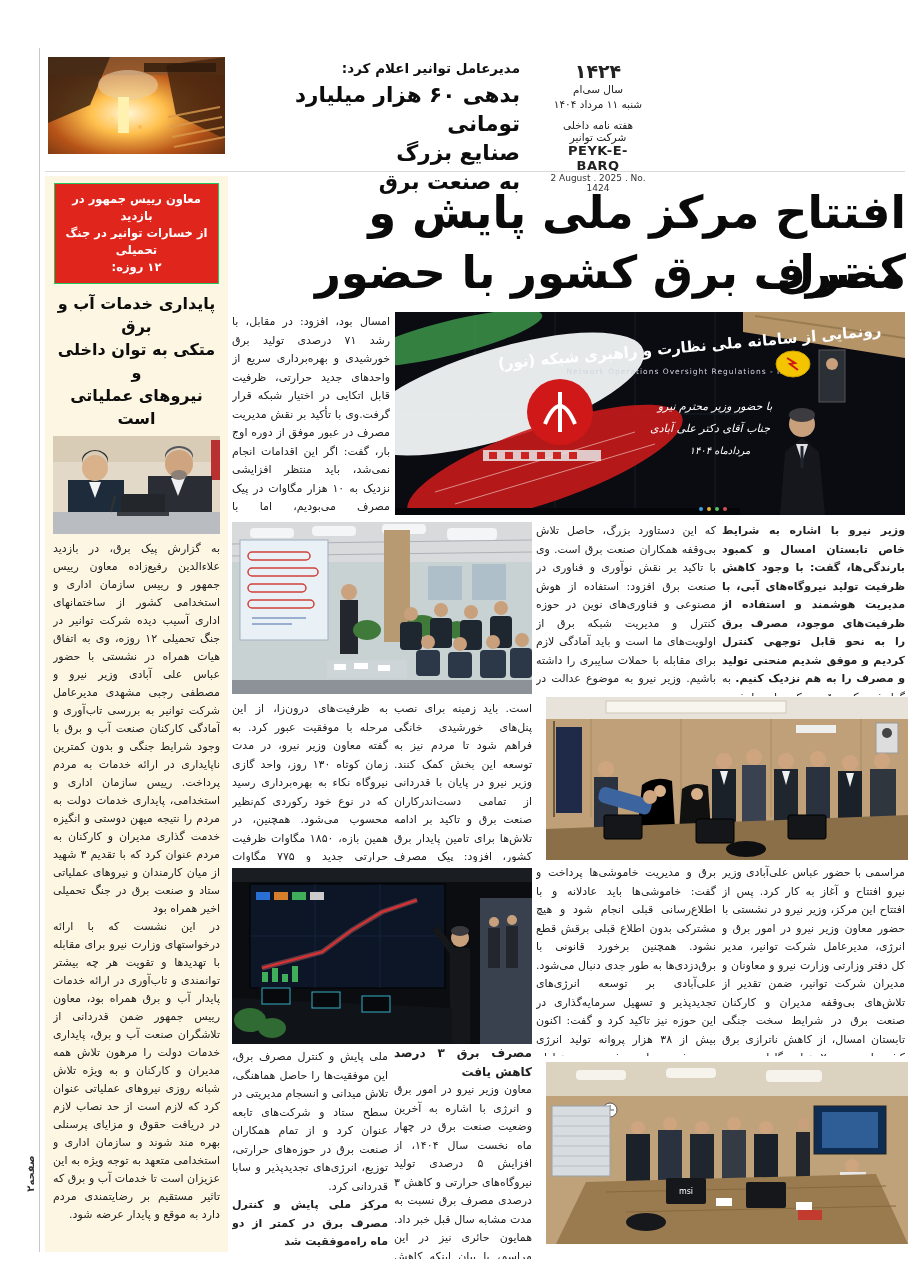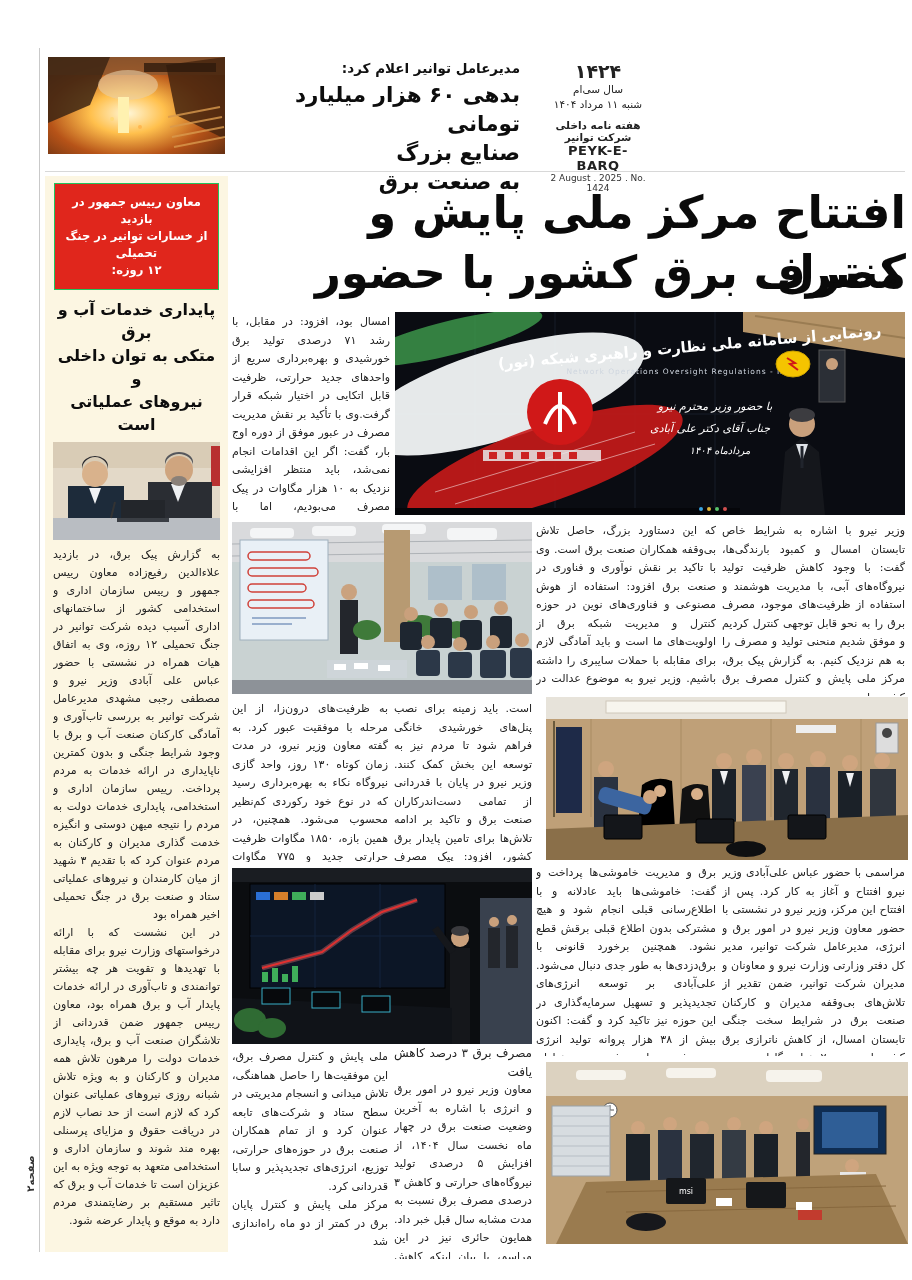--- a/index.html
+++ b/index.html
@@ -4,37 +4,37 @@
 <style>
   :root{
     --accent-red:#e0261c; --masthead-yellow:#f2c118; --masthead-red:#e32119; --sidebar-bg:#fcf6e2;
   }
   *{box-sizing:border-box;margin:0;padding:0}
   html,body{background:#fff}
   body{font-family:"DejaVu Sans",sans-serif;color:#1c1c1c}
   #page{position:relative;width:912px;height:1280px;background:#fff;overflow:hidden;margin:0 auto}
   .prewrap{white-space:pre-line}
   .col{position:absolute;font-size:11px;line-height:18.5px;text-align:justify;color:#222;overflow:hidden}
-  .bold{font-weight:normal}
+  .bold{font-weight:bold}
   .rule-h{position:absolute;background:#d8d8d8;height:1px}
   .rule-v{position:absolute;background:#c9c9c9;width:1px}
   .page-marker{position:absolute;font-size:10px;font-weight:bold;color:#333;transform:rotate(-90deg);transform-origin:center}
   
   .kicker{position:absolute;font-size:13.5px;font-weight:bold;color:#111;text-align:right}
   .debt-headline{position:absolute;font-size:21.5px;line-height:29px;font-weight:bold;color:#0d0d0d;text-align:right;letter-spacing:-.5px}
   .issue-block{position:absolute;text-align:center;color:#222}
   .issue-number{font-size:19px;font-weight:bold;letter-spacing:1px}
   .issue-small{font-size:10.5px;line-height:15px}
-  .issue-weekly{font-size:10.5px;font-weight:bold;margin-top:7px}
+  .issue-weekly{font-size:10.5px;font-weight:normal;margin-top:7px}
   .issue-latin{font-size:13px;font-weight:bold;letter-spacing:.5px;direction:ltr}
   .issue-latin-date{font-size:9px;color:#333;direction:ltr}
   .main-headline{position:absolute;font-size:45px;line-height:59px;font-weight:700;color:#0a0a0a;text-align:right;letter-spacing:-1px}
   
   #sidebar{position:absolute;left:45px;top:176px;width:183px;height:1076px;background:var(--sidebar-bg,#fcf6e2);padding:4px 8px;overflow:hidden}
-  .red-box{background:var(--accent-red,#e0261c);border:4px solid #22c55e;outline:3px solid var(--accent-red,#e0261c);outline-offset:-4px;color:#fff;font-weight:bold;font-size:11.5px;line-height:17px;text-align:center;padding:7px 4px;margin:3px 1px 8px}
+  .red-box{background:var(--accent-red,#e0261c);border:1px solid #22c55e;outline:3px solid var(--accent-red,#e0261c);outline-offset:-4px;color:#fff;font-weight:bold;font-size:11.5px;line-height:17px;text-align:center;padding:7px 4px;margin:3px 1px 8px}
   .sb-headline{font-size:16px;line-height:23px;font-weight:bold;text-align:center;color:#0d0d0d;margin-bottom:6px}
   .sb-lead{font-size:11.5px;line-height:18px;font-weight:bold;text-align:justify;margin:7px 0 2px}
   .sb-body{font-size:11px;line-height:18px;text-align:justify;color:#222;overflow:hidden}
   .photo{position:absolute;overflow:hidden}
   .photo svg{display:block;width:100%;height:100%}
   .sb-photo{width:167px;height:98px;overflow:hidden;margin:0 auto 6px}
   .sb-photo svg{display:block;width:100%;height:100%}
 </style>
 </head>
 <body>
@@ -380,21 +380,21 @@
     </svg>
   </div>
 
   <div class="col" style="left:536px;top:864px;width:180px;height:192px">برق و مدیریت خاموشی‌ها پرداخت و گفت: خاموشی‌ها باید عادلانه و با اطلاع‌رسانی قبلی انجام شود و هیچ مشترکی بدون اطلاع قبلی برقش قطع نشود. همچنین برخورد قانونی با برق‌دزدی‌ها به طور جدی دنبال می‌شود.
 علی‌آبادی بر توسعه انرژی‌های تجدیدپذیر و تسهیل سرمایه‌گذاری در این حوزه نیز تاکید کرد و گفت: اکنون بیش از ۳۸ هزار پروانه تولید انرژی تجدیدپذیر صادر شده و هزاران درخواست دیگر در صف</div>
   <div class="col" style="left:722px;top:864px;width:183px;height:192px">مراسمی با حضور عباس علی‌آبادی وزیر نیرو افتتاح و آغاز به کار کرد.
 پس از افتتاح این مرکز، وزیر نیرو در نشستی با حضور معاون وزیر نیرو در امور برق و انرژی، مدیرعامل شرکت توانیر، مدیر کل دفتر وزارتی وزارت نیرو و معاونان و مدیران شرکت توانیر، ضمن تقدیر از تلاش‌های بی‌وقفه مدیران و کارکنان صنعت برق در شرایط سخت جنگی تابستان امسال، از کاهش ناترازی برق کشور از حدود ۲۰ هزار مگاوات به زیر ۱۰ هزار مگاوات خبر داد و تاکید کرد</div>
 
   <div class="col" style="left:232px;top:1048px;width:156px;height:200px">
     <div>ملی پایش و کنترل مصرف برق، این موفقیت‌ها را حاصل هماهنگی، تلاش میدانی و انسجام مدیریتی در سطح ستاد و شرکت‌های تابعه عنوان کرد و از تمام همکاران صنعت برق در حوزه‌های حرارتی، توزیع، انرژی‌های تجدیدپذیر و سابا قدردانی کرد.</div>
-    <div class="bold" style="text-align:justify">مرکز ملی پایش و کنترل پایان برق در کمتر از دو ماه راه‌اندازی شد</div>
+    <div class="bold" style="text-align:justify">مرکز ملی پایش و کنترل مصرف برق در کمتر از دو ماه راه‌موفقیت شد</div>
 
   </div>
 
   <div class="col" style="left:394px;top:1044px;width:138px;height:215px">
     <div class="bold" style="font-size:12px">مصرف برق ۳ درصد کاهش یافت</div>
     <div>معاون وزیر نیرو در امور برق و انرژی با اشاره به آخرین وضعیت صنعت برق در چهار ماه نخست سال ۱۴۰۴، از افزایش ۵ درصدی تولید نیروگاه‌های حرارتی و کاهش ۳ درصدی مصرف برق نسبت به مدت مشابه سال قبل خبر داد. همایون حائری نیز در این مراسم، با بیان اینکه کاهش ۵۰ درصدی تولید نیروگاه‌های آبی و کاهش ۲۱ درصدی تولید برق نیروگاه اتمی از جمله چالش‌های مهم</div>
   </div>
 
   <div class="photo" style="left:546px;top:1062px;width:362px;height:182px">
     <svg viewBox="0 0 362 182" preserveAspectRatio="none">

